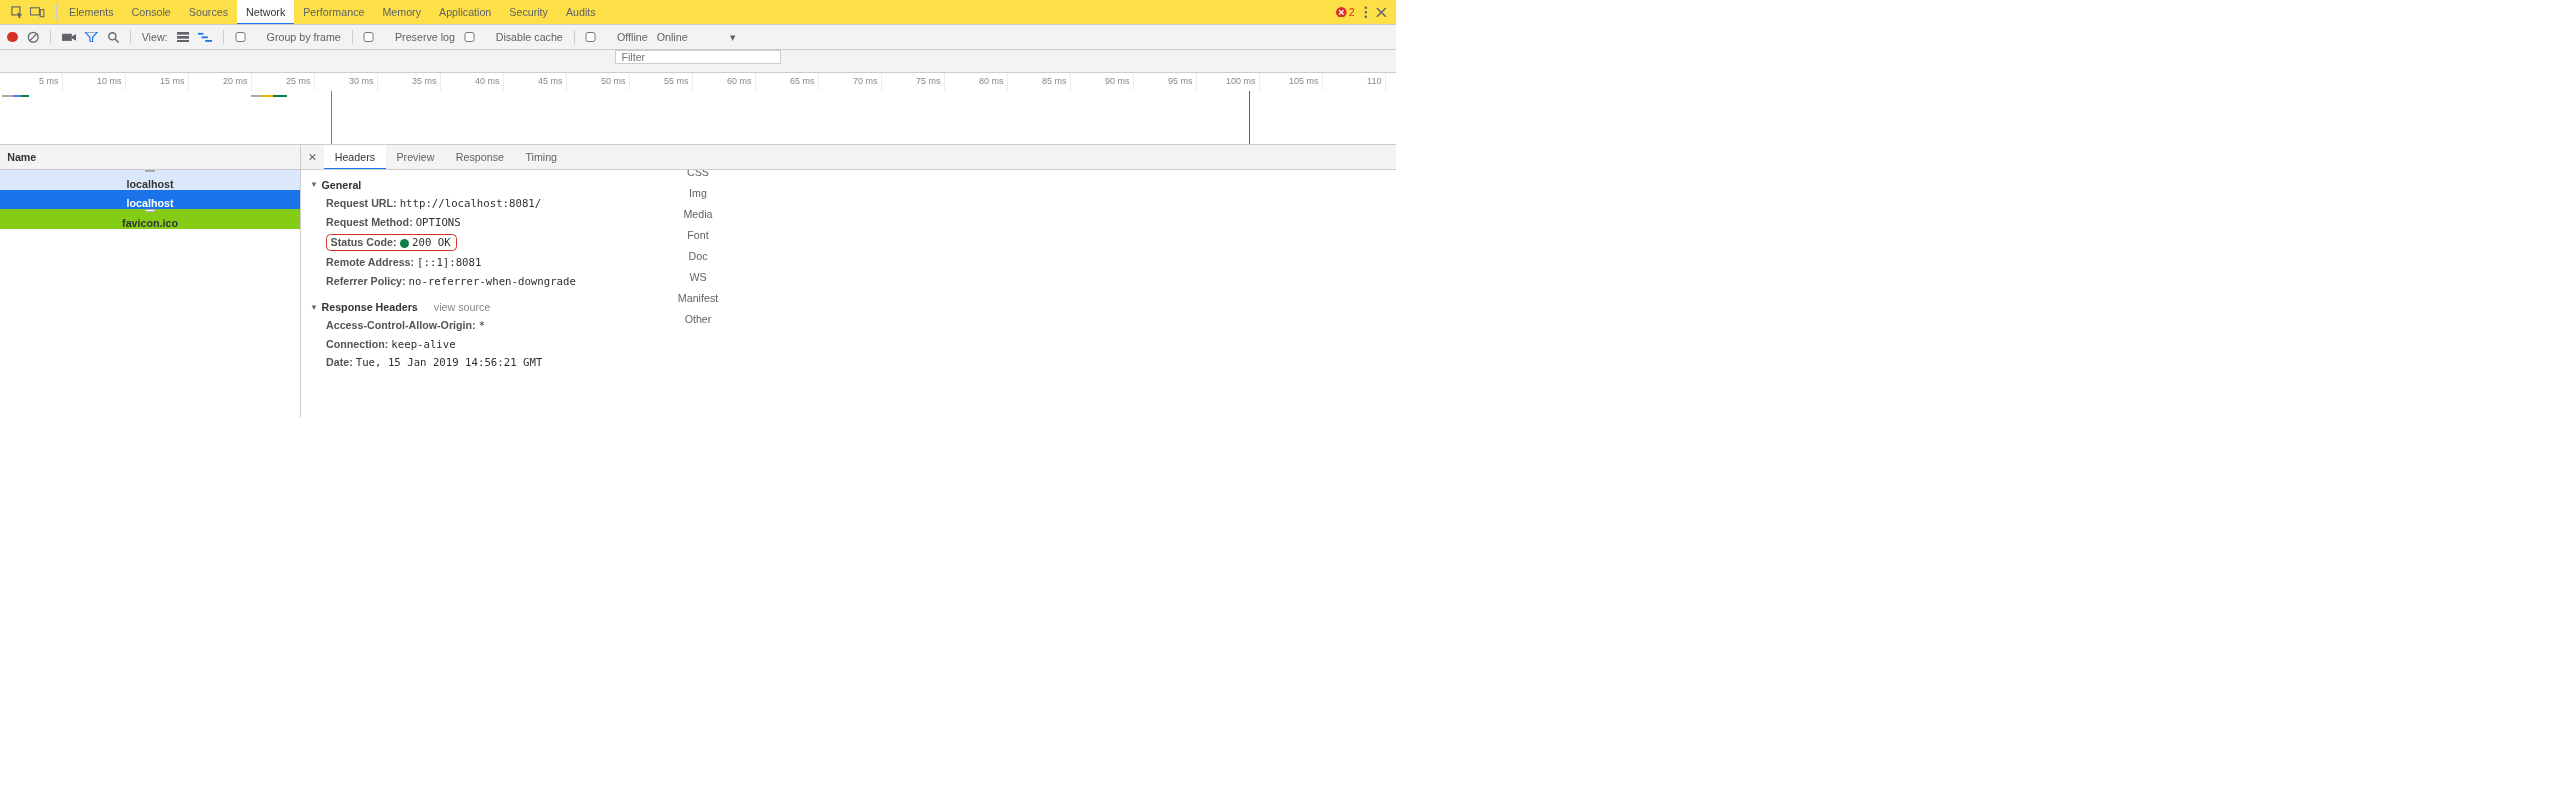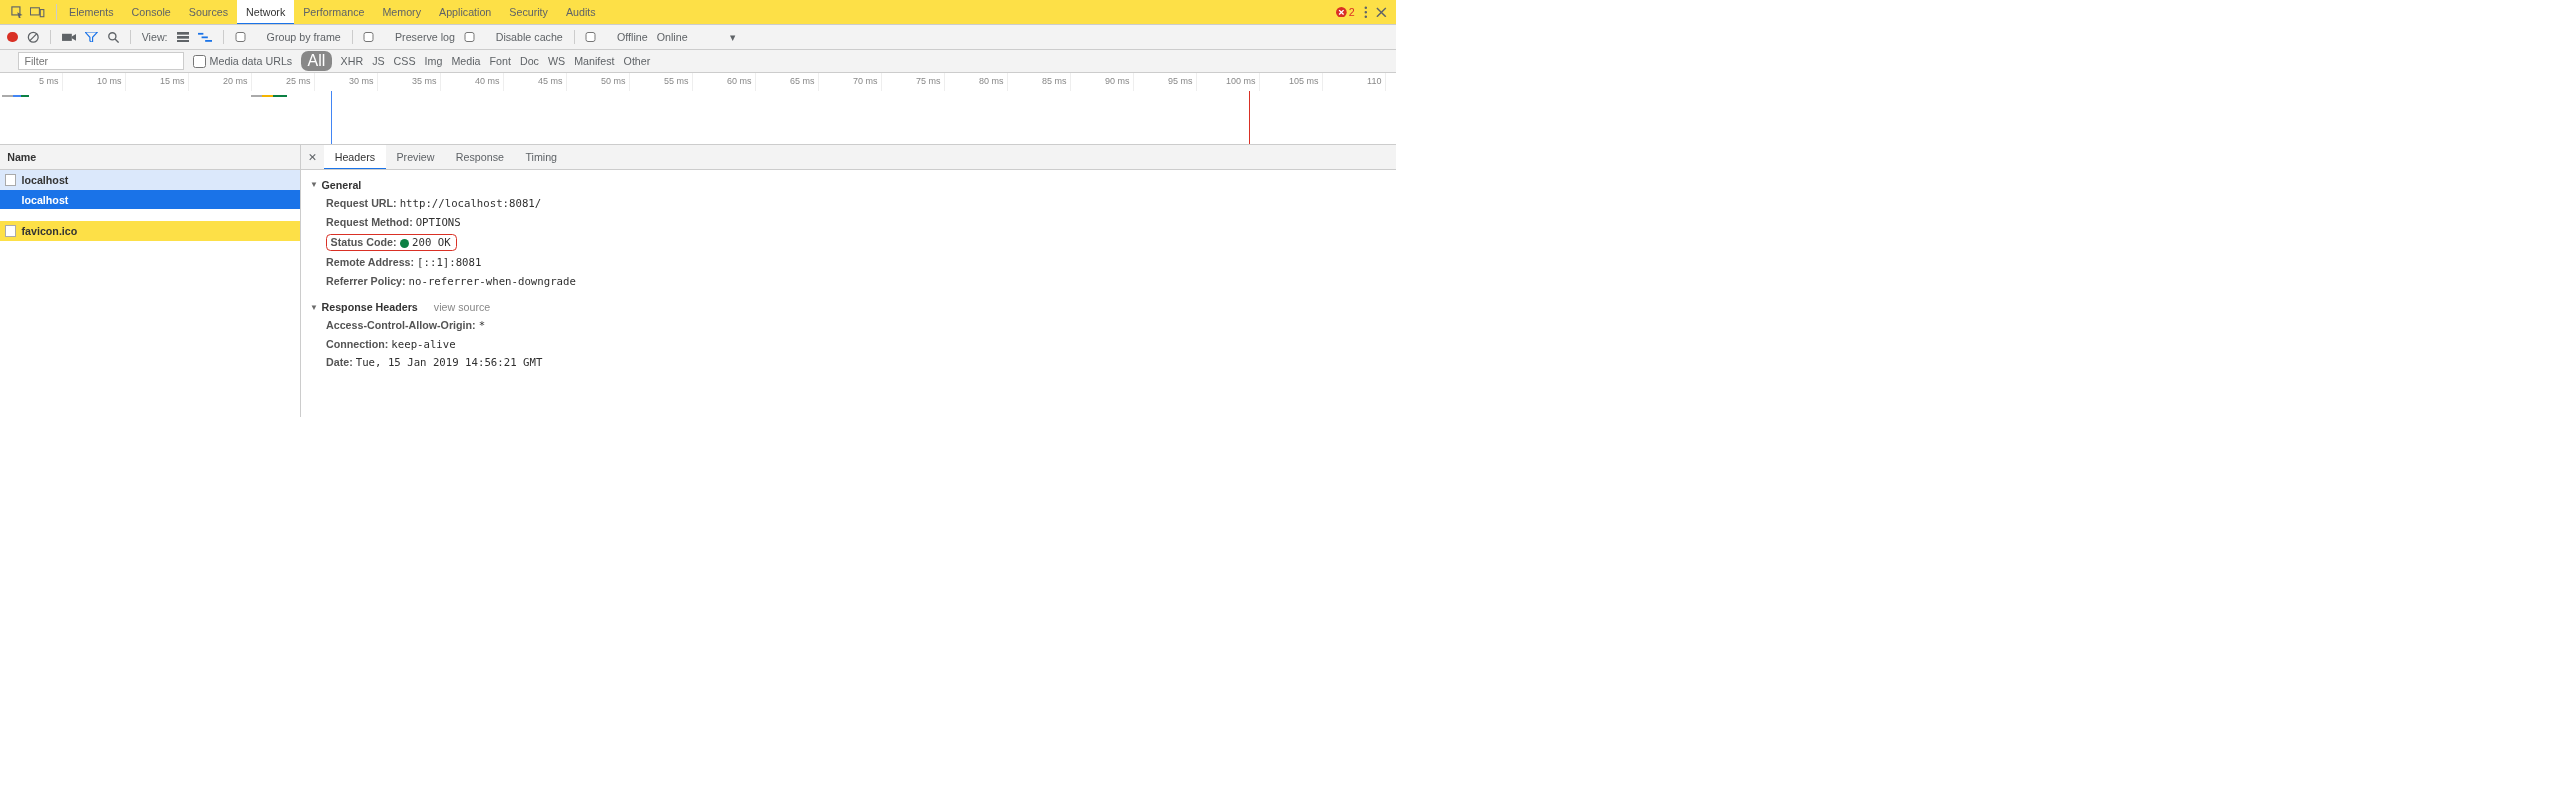--- a/index.html
+++ b/index.html
@@ -17,40 +17,40 @@
 
 .toolbar { display: flex; align-items: center; height: 25px; border-bottom: 0.9px solid #ccc; background: #f3f3f3; padding: 0 7.2px; gap: 9px; }
 .toolbar .rec { width: 10.7px; height: 10.7px; border-radius: 50%; background: #d93025; }
 .toolbar .icon { color: #5f6367; cursor: pointer; display:flex; align-items:center; }
 .toolbar .sep { width: 0.9px; height: 14.3px; background: #ccc; margin: 0 1.8px; }
 .toolbar .chklabel { display: flex; align-items: center; gap: 21px; color: #5f6367; }
 .toolbar input[type=checkbox] { width: 10.7px; height: 10.7px; }
 .toolbar .dropdown { display:flex; align-items:center; gap:21px; color:#5f6367; }
 
 
-.filter-row { display: flex; align-items: center; height: 23px; border-bottom: 0.9px solid #ccc; background: #f3f3f3; padding: 0 18px; gap: 9px; }
+.filter-row { display: flex; align-items: center; height: 23px; border-bottom: 0.9px solid #ccc; background: #f3f3f3; padding: 0 0; gap: 9px; flex-direction: column; }
 .filter-input { width: 166px; height: 18px; border: 0.9px solid #ccc; background: #fff; padding: 0 5.4px; font-size: 10.7px; color:#888; }
 .filter-row .chklabel { display: flex; align-items: center; gap: 3.6px; color: #5f6367; }
 .filter-row .pill { background: #888; color: #fff; border-radius: 7.2px; padding: 0.9px 6.3px; font-size:16px; }
 .filter-row .ftype { color: #5f6367; cursor:pointer; }
 
 
 .timeline { position: relative; height: 72px; border-bottom: 0.9px solid #ccc; background: #fff; overflow: hidden; }
 .timeline .ticks { display: flex; height: 18px; }
 .timeline .tick { flex: 0 0 63px; border-right: 0.9px solid #eee; font-size: 9px; color: #888; text-align: right; padding-right: 3.6px; padding-top: 2.7px; }
 .timeline .bar { position: absolute; height: 2.7px; }
 .timeline .mark-blue { position:absolute; top:18px; bottom:0; width:0.9px; background:#4285f4; }
 .timeline .mark-red { position:absolute; top:18px; bottom:0; width:0.9px; background:#d93025; }
 
 
 .split { display: flex; height: 272px; }
 .req-list { width: 301px; border-right: 0.9px solid #ccc; display:flex; flex-direction:column;font-weight:bold; }
 .req-list .header { height: 25px; border-bottom: 0.9px solid #ccc; display:flex; align-items:center; padding: 0 7.2px; color:#333; background:#f3f3f3; }
-.req-list .row { height: 19.7px; display:flex; align-items:center; padding: 0 5.4px; gap:5.4px; cursor:pointer; }
-.req-list .row.alt { background:#fde047;margin-top:12px; }
+.req-list .row { height: 19.7px; display:flex; align-items:center; padding: 0 5.4px; gap:5.4px; cursor:pointer;flex-direction:column; }
+.req-list .row.alt { background:#84cc16; }
 .req-list .row.sel { background:#1a73e8; color:#fff; }
 .req-list .row.hi { background:#dbe8fb; }
 .req-list .doc-ico { width:10.7px; height:12.5px; border:0.9px solid #aaa; background:#fff; }
 .req-list .row.sel .doc-ico { border-color:#fff; }
 .req-list .row .doc-ico.blue { background:#1a73e8; border-color:#1a73e8; }
 
 .details { flex:1; display:flex; flex-direction:column; overflow:auto; }
 .details .tabs { height: 25px; border-bottom:0.9px solid #ccc; display:flex; align-items:stretch; background:#f3f3f3; }
 .details .tabs .close { width:23px; display:flex; align-items:center; justify-content:center; color:#5f6367; cursor:pointer; }
 .details .tabs .dtab { padding:0 10.7px; display:flex; align-items:center; color:#5f6367; cursor:pointer; }

